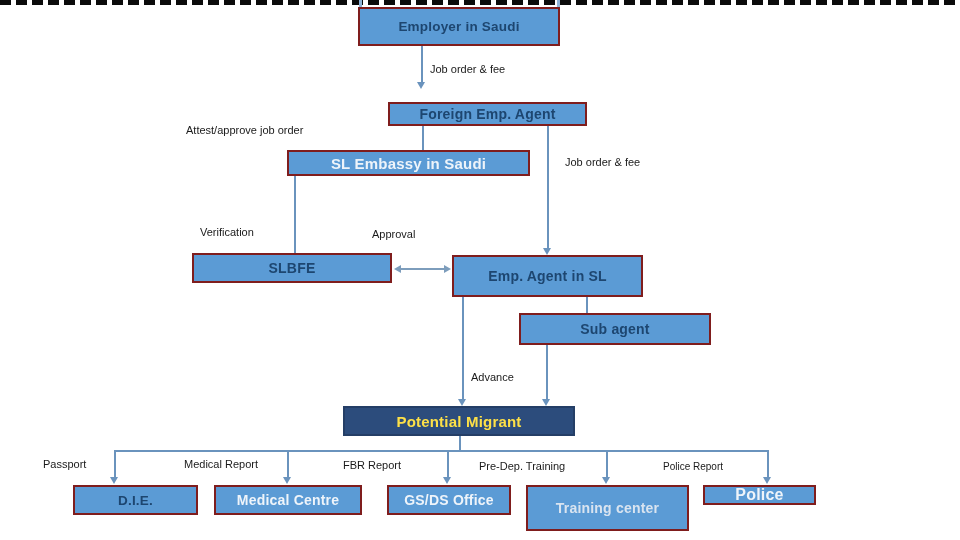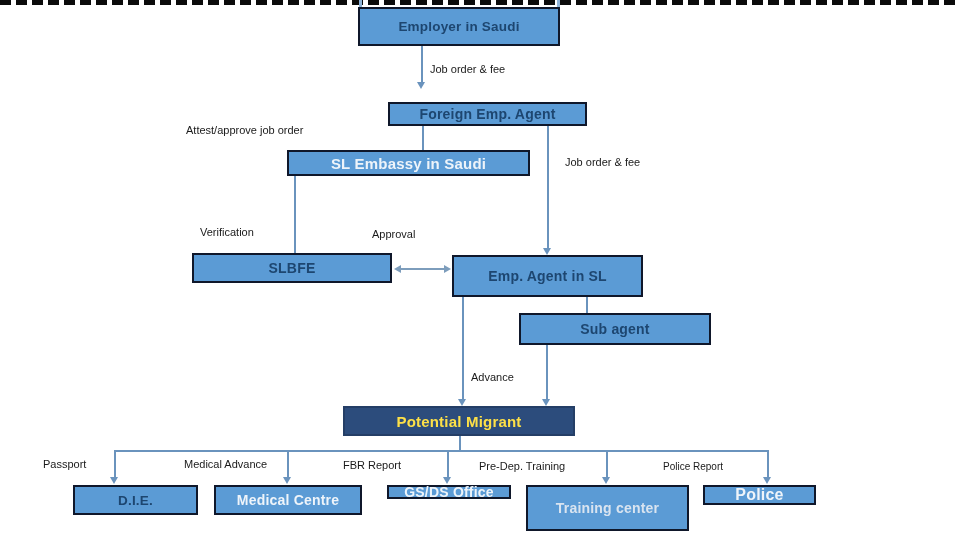--- a/index.html
+++ b/index.html
@@ -2,21 +2,21 @@
 <html><head>
 <meta charset="utf-8">
 <style>
   html,body{margin:0;padding:0;}
   body{
     width:960px;height:540px;position:relative;background:#ffffff;
     font-family:"Liberation Sans", sans-serif;overflow:hidden;
   }
   .box{
     position:absolute;display:flex;align-items:center;justify-content:center;
-    background:#5b9bd5;border:2px solid #0f172a;box-sizing:border-box;
+    background:#5b9bd5;border:2px solid #7f1d1d;box-sizing:border-box;
     font-size:13.5px;font-weight:600;letter-spacing:.2px;
   }
   .box.dark{background:#2c4c7c;border-color:#243e66;}
   .txt-navy{color:#1d4670;}
   .txt-white{color:#eef4fa;}
   .txt-pale{color:#fde047;}
   .txt-light{color:#d9e4f0;}
   .lbl{
     position:absolute;font-size:11px;color:#1a1a1a;white-space:nowrap;
     font-weight:500;
@@ -113,35 +113,35 @@
 </div>
 
 <div class="box txt-navy" style="left:73px;top:485px;width:125px;height:30px;">
   <span>D.I.E.</span>
 </div>
 
 <div class="box txt-white" style="left:214px;top:485px;width:148px;height:30px;font-size:14px;">
   <span>Medical Centre</span>
 </div>
 
-<div class="box txt-white" style="left:387px;top:485px;width:124px;height:14px;font-size:14px;">
+<div class="box txt-white" style="left:387px;top:485px;width:124px;height:30px;font-size:14px;">
   <span>GS/DS Office</span>
 </div>
 
 <div class="box txt-light" style="left:526px;top:485px;width:163px;height:46px;font-size:14px;">
   <span>Training center</span>
 </div>
 
 <div class="box txt-white" style="left:703px;top:485px;width:113px;height:20px;font-size:16px;">
   <span>Police</span>
 </div>
 
 <div class="lbl" style="left:430px;top:63px;">Job order &amp; fee</div>
 <div class="lbl" style="left:186px;top:124px;">Attest/approve job order</div>
 <div class="lbl" style="left:565px;top:156px;">Job order &amp; fee</div>
 <div class="lbl" style="left:200px;top:226px;">Verification</div>
 <div class="lbl" style="left:372px;top:228px;">Approval</div>
 <div class="lbl" style="left:471px;top:371px;">Advance</div>
 <div class="lbl" style="left:43px;top:458px;">Passport</div>
-<div class="lbl" style="left:184px;top:458px;">Medical Advance</div>
+<div class="lbl" style="left:184px;top:458px;">Medical Report</div>
 <div class="lbl" style="left:343px;top:459px;">FBR Report</div>
 <div class="lbl" style="left:479px;top:460px;">Pre-Dep. Training</div>
 <div class="lbl" style="left:663px;top:461px;font-size:10px;">Police Report</div>
 
 </body></html>

